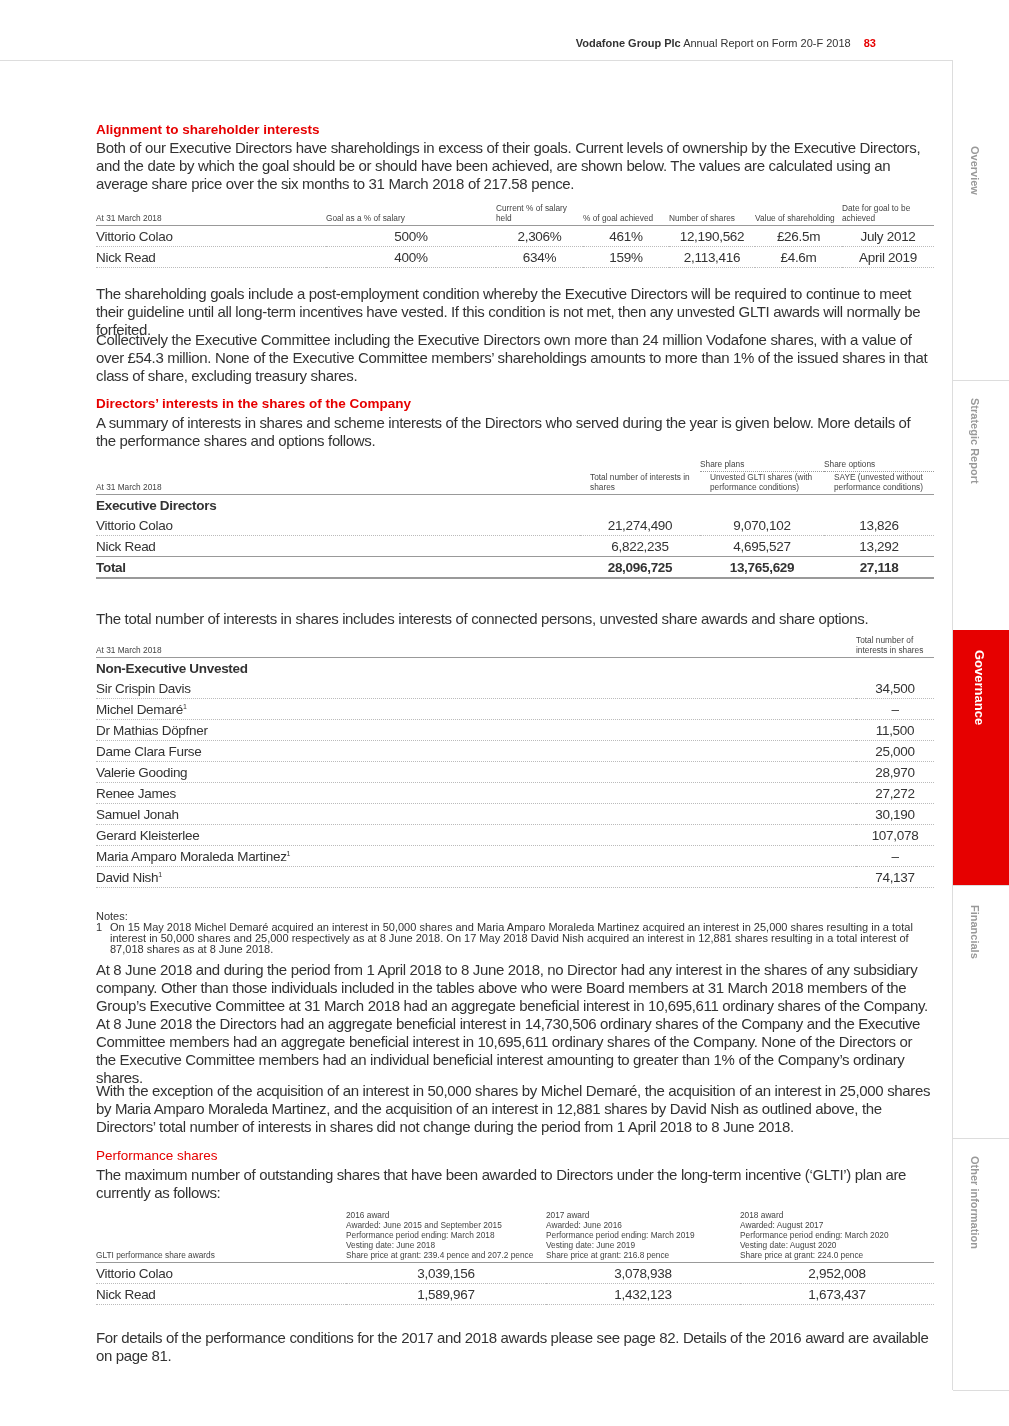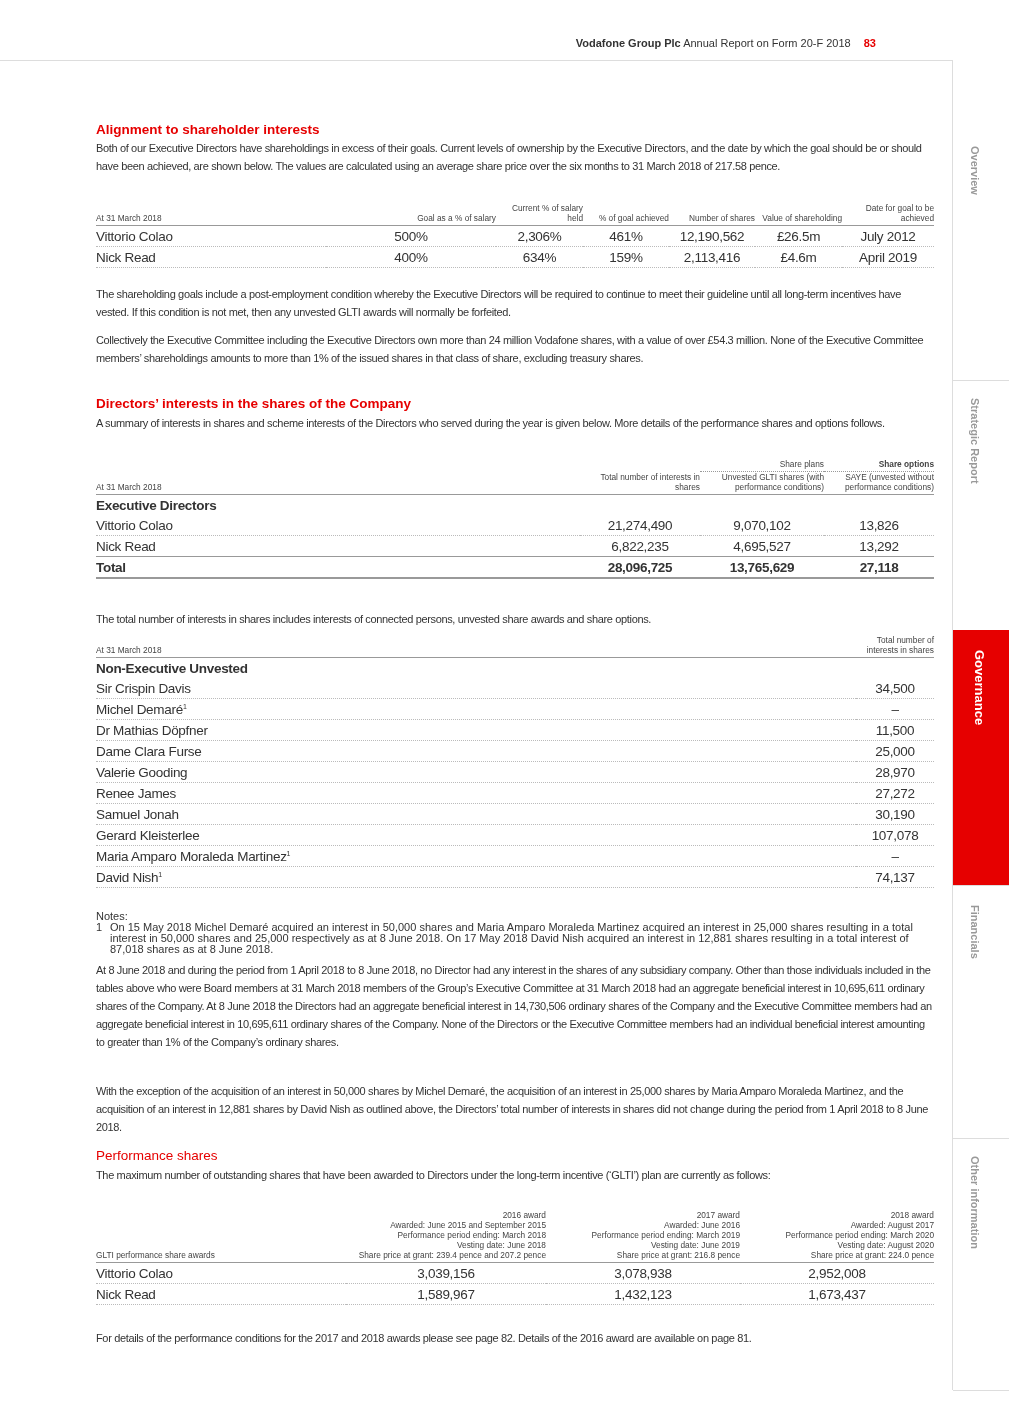--- a/index.html
+++ b/index.html
@@ -11,23 +11,23 @@
   .header-text .pg { color: #e60000; font-weight: bold; margin-left: 10px; }
   .sidebar { position: absolute; left: 952px; top: 60px; width: 57px; height: 1330px; background: #ffffff; border-left: 1px solid #dddddd; }
   .side-tab { position: absolute; left: 0; width: 57px; border-bottom: 1px solid #dddddd; }
   .side-tab.active { background: #e60000; }
   .side-tab .lbl { position: absolute; left: 28px; top: 14px; transform-origin: 0 0; transform: rotate(90deg);
                    white-space: nowrap; font-size: 11px; color: #999; font-weight: bold; }
   .side-tab.active .lbl { color: #fff; font-size: 13px; }
   .content { position: absolute; left: 96px; top: 0; width: 838px; }
   .h-red { color: #e60000; font-weight: bold; font-size: 13.5px; position: absolute; left: 0; }
   .h-red.light { font-weight: normal; }
-  .para { position: absolute; left: 0; width: 838px; font-size: 11px; line-height: 18px; letter-spacing: -0.35px; color: #333; }
+  .para { position: absolute; left: 0; width: 838px; font-size: 15px; line-height: 18px; letter-spacing: -0.35px; color: #333; }
   table { border-collapse: collapse; position: absolute; left: 0; width: 838px; }
-  th { font-size: 8.3px; font-weight: normal; color: #444; text-align: right; vertical-align: bottom; padding: 0 0 2px 0; line-height: 10px; }
+  th { font-size: 8.3px; font-weight: normal; color: #444; text-align: left; vertical-align: bottom; padding: 0 0 2px 0; line-height: 10px; }
   th.l { text-align: left; }
   td { font-size: 13.5px; color: #333; padding: 0; height: 20px; text-align: center; border-bottom: 1px dotted #bbbbbb; letter-spacing: -0.3px; }
   td.l { text-align: left; }
   tr.hdr th { border-bottom: 1px solid #999; }
   tr.sec td { font-weight: bold; border-bottom: none; }
   tr.tot td { font-weight: bold; border-top: 1px solid #999; border-bottom: 2px solid #999; margin-top: 26px; }
   .notes { position: absolute; left: 0; width: 838px; font-size: 11px; line-height: 11px; color: #333; }
   .notes .n { display: flex; }
   .notes .n span.num { width: 14px; flex: none; }
   sup { font-size: 7px; }
@@ -118,21 +118,21 @@
         <col style="width:484px">
         <col style="width:120px">
         <col style="width:124px">
         <col style="width:110px">
       </colgroup>
     <tbody>
         <tr>
       <th class="l"></th>
           <th></th>
       <th style="border-bottom:1px dotted #999;">Share plans</th>
-      <th style="border-bottom:1px dotted #999;font-weight:bold;">Share options</th>
+      <th style="border-bottom:1px dotted #999;">Share options</th>
     </tr>
     <tr class="hdr">
       <th class="l">At 31 March 2018</th>
       <th style="padding-left:10px;">Total number of interests in shares</th>
       <th style="padding-left:10px;">Unvested GLTI shares (with performance conditions)</th>
       <th style="padding-left:10px;">SAYE (unvested without performance conditions)</th>
     </tr>
     <tr class="sec">
       <td class="l" colspan="4">Executive Directors</td>
     </tr>

